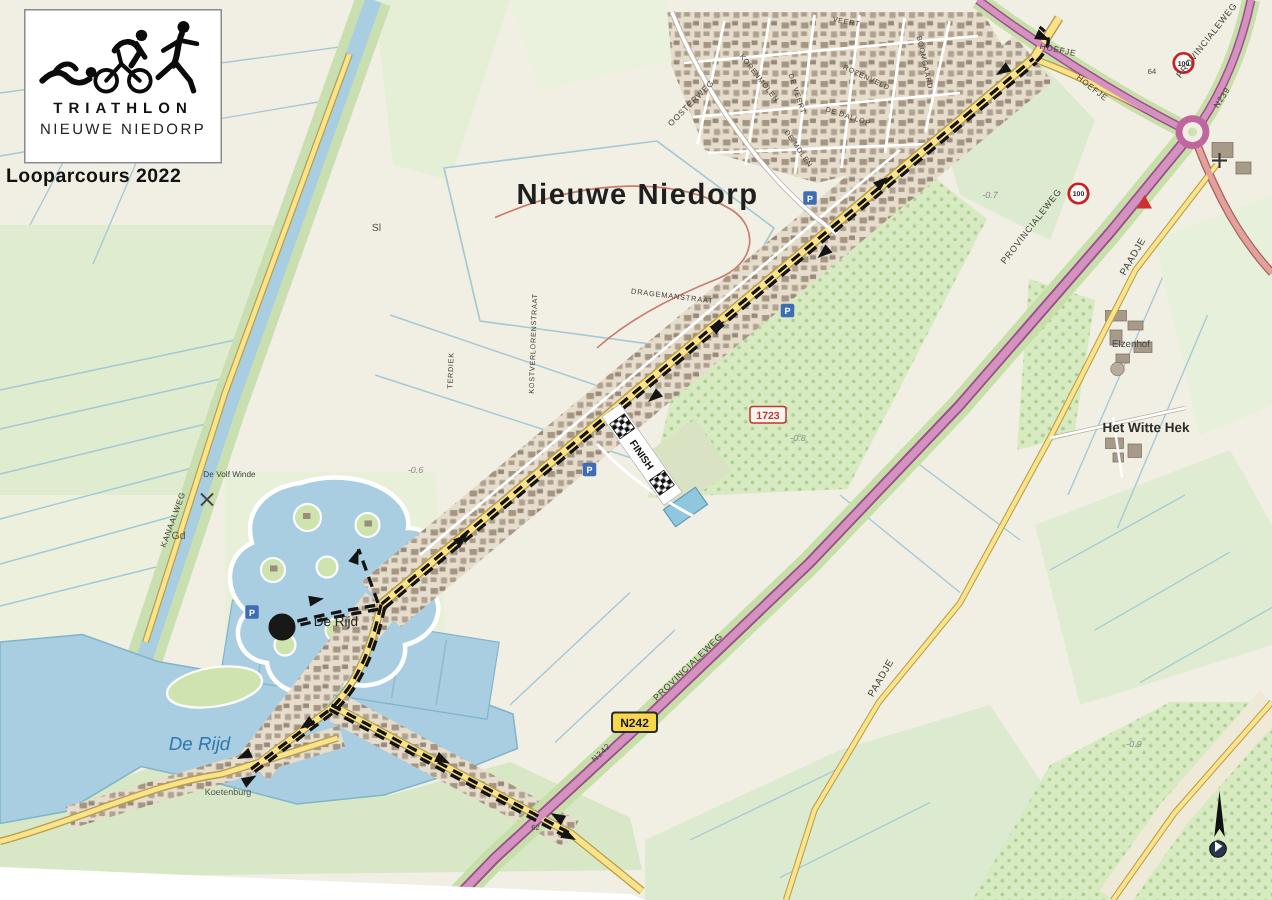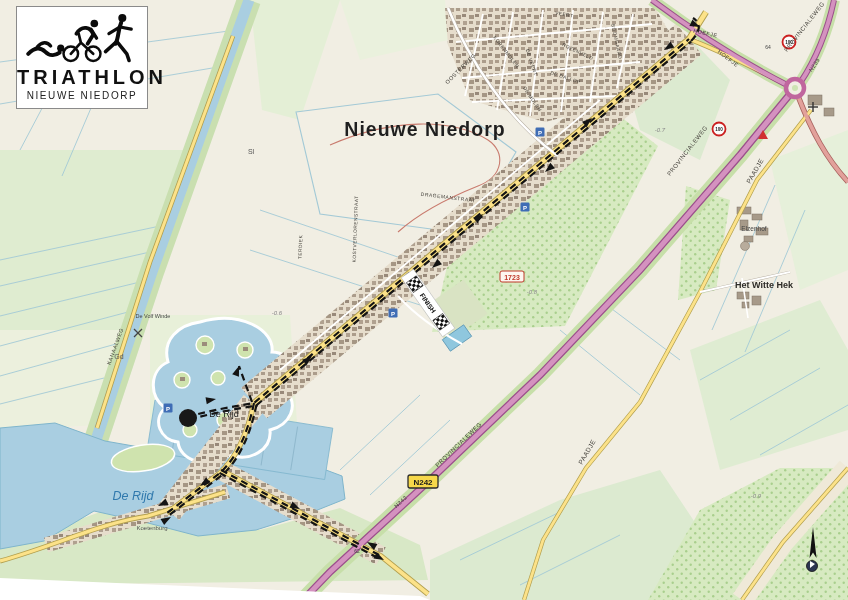--- a/index.html
+++ b/index.html
@@ -2,21 +2,21 @@
 <html><head>
 <meta charset="utf-8">
 <style>
   html,body{margin:0;padding:0;background:#ffffff;}
   #stage{position:relative;width:848px;height:600px;overflow:hidden;background:#f1eee3;
          font-family:"Liberation Sans", sans-serif;}
   #map-svg{position:absolute;left:0;top:0;}
   #logo{position:absolute;left:16px;top:6px;width:130px;height:101px;background:#ffffff;
         border:1px solid #8a8a8a;text-align:center;z-index:5;}
   #logo .pict{margin-top:4px;}
-  #logo .t1{font-size:20px;font-weight:bold;letter-spacing:4px;color:#111;line-height:1.05;}
+  #logo .t1{font-size:10px;font-weight:bold;letter-spacing:4px;color:#111;line-height:1.05;}
   #logo .t2{font-size:10px;letter-spacing:1.6px;color:#222;margin-top:2px;}
   #caption{position:absolute;left:4px;top:109px;width:160px;font-size:13px;font-weight:bold;
            color:#111;z-index:5;letter-spacing:0.3px;}
   text{font-family:"Liberation Sans", sans-serif;}
 </style>
 </head>
 <body>
 
 <div id="stage">
 
@@ -365,14 +365,15 @@
         <circle cx="86" cy="6" r="3.6" fill="#0b0b0b" stroke="none"></circle>
         <path d="M85,10 C82,17 83,23 80,29" stroke-width="3.6"></path>
         <path d="M81,27 L71,36 M81,27 L90,38 L92,44" stroke-width="3.2"></path>
         <path d="M84,14 L74,20 M84,14 L94,16" stroke-width="2.8"></path>
       </g>
     </svg>
   </div>
   <div class="t1">TRIATHLON</div>
   <div class="t2">NIEUWE NIEDORP</div>
 </div>
+<div id="caption">Looparcours 2022</div>
 
 </div>
 
 </body></html>

